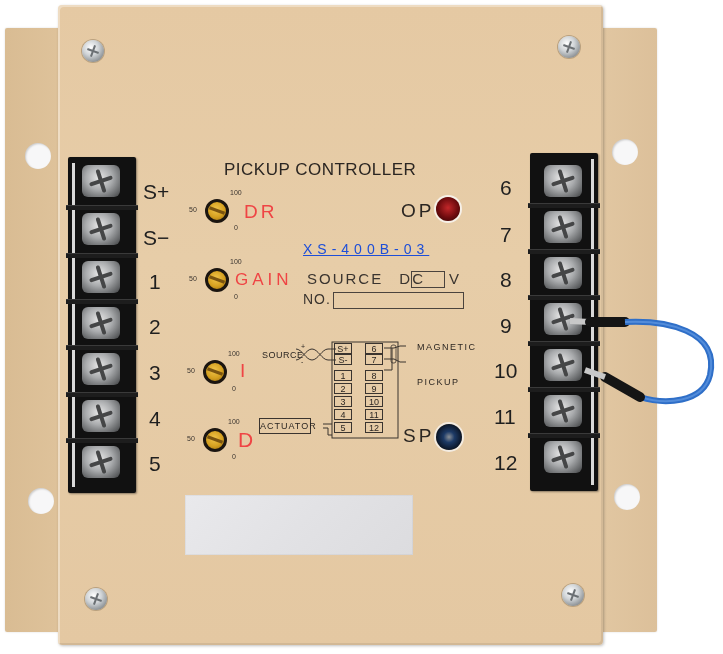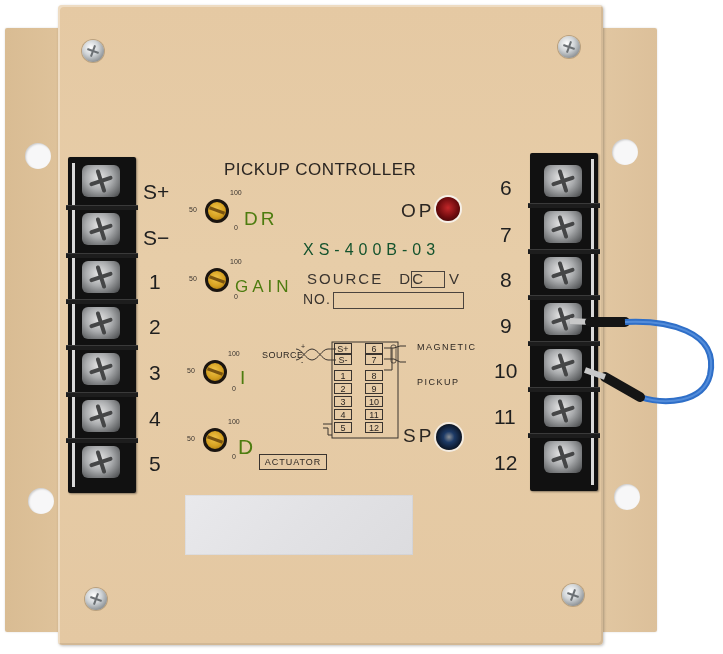--- a/index.html
+++ b/index.html
@@ -37,54 +37,54 @@
   .terminal-sep { position: absolute; left: -2px; width: 72px; height: 4px; background: #1d1d1d; border-top: 1px solid #3a3a3a; }
   .terminal-screw { position: absolute; left: 14px; top: 6px; width: 38px; height: 32px; border-radius: 6px;
     background: radial-gradient(ellipse at 45% 40%, #e9e9e9 0%, #a9abad 45%, #5c5e60 85%, #3a3b3c 100%); }
   .terminal-screw::before { content: ""; position: absolute; left: 7px; top: 14px; width: 24px; height: 4px; background: #454647; transform: rotate(-18deg); border-radius: 2px; }
   .terminal-screw::after { content: ""; position: absolute; left: 17px; top: 4px; width: 4px; height: 24px; background: #454647; transform: rotate(-18deg); border-radius: 2px; }
 
   .term-label { font-size: 21px; color: #1f1f1f; font-weight: normal; line-height: 1; }
 
   
   .title { left: 224px; top: 160px; font-size: 17px; color: #2b2622; letter-spacing: 0.5px; }
-  .model { left: 303px; top: 241px; font-size: 16px; color: #14532d; letter-spacing: 5px; }
+  .model { left: 303px; top: 241px; font-size: 14px; color: #1d4ed8; letter-spacing: 5px; text-decoration: underline; }
   .source-line { left: 307px; top: 270px; font-size: 15px; color: #3a342f; letter-spacing: 2px; }
   .dc-box { left: 411px; top: 271px; width: 32px; height: 15px; border: 1px solid #4a433d; }
   .volt { left: 449px; top: 270px; font-size: 15px; color: #3a342f; }
   .no-label { left: 303px; top: 291px; font-size: 14px; color: #3a342f; letter-spacing: 1px; }
   .no-box { left: 333px; top: 292px; width: 129px; height: 15px; border: 1px solid #4a433d; }
 
   
   .pot-group { position: absolute; width: 60px; height: 50px; }
   .pot-knob { position: absolute; left: 20px; top: 12px; width: 24px; height: 24px; border-radius: 50%;
     background: radial-gradient(circle at 45% 40%, #f0c44a 0%, #d5a020 55%, #8f6510 100%);
     border: 3px solid #1b1510; box-sizing: border-box; }
   .pot-knob::after { content: ""; position: absolute; left: 1px; top: 7px; width: 16px; height: 3px; background: #7a5410; transform: rotate(20deg); }
   .pot-50 { position: absolute; left: 4px; top: 19px; font-size: 7px; color: #3a342f; }
   .pot-100 { position: absolute; left: 45px; top: 2px; font-size: 7px; color: #3a342f; }
   .pot-0 { position: absolute; left: 49px; top: 37px; font-size: 7px; color: #3a342f; }
-  .pot-name { position: absolute; font-size: 19px; color: #4d7c0f; letter-spacing: 3px; margin-top: 7px; }
+  .pot-name { position: absolute; font-size: 19px; color: #ef4444; letter-spacing: 3px; }
 
   
   .led-op { left: 436px; top: 197px; width: 24px; height: 24px; border-radius: 50%;
     background: radial-gradient(circle at 50% 45%, #c3272a 0%, #6e0b0e 55%, #250506 100%);
     box-shadow: 0 0 0 2px #f6f0e8; }
   .led-sp { left: 436px; top: 424px; width: 26px; height: 26px; border-radius: 50%;
     background: radial-gradient(circle at 50% 50%, #8a8f95 0%, #1d3a66 30%, #0b1526 70%, #05080f 100%);
     box-shadow: 0 0 0 2px #f3ece2; }
   .ind-label { font-size: 19px; color: #2b2622; letter-spacing: 3px; }
 
   
   .diagram { left: 250px; top: 340px; width: 230px; height: 100px; }
   .diag-cell { position: absolute; width: 18px; height: 11px; border: 1px solid #3a342f; box-sizing: border-box;
     font-size: 9px; color: #2b2622; text-align: center; line-height: 10px; background: transparent; }
   .diag-text { position: absolute; font-size: 9px; color: #2b2622; letter-spacing: 1.5px; padding-left: 10px; }
-  .actuator-box { position: absolute; left: 9px; top: 78px; width: 68px; height: 16px; border: 1px solid #3a342f;
-    font-size: 9px; color: #2b2622; text-align: center; line-height: 15px; letter-spacing: 1px; box-sizing: border-box; margin-top: 36px; }
+  .actuator-box { position: absolute; left: 9px; top: 78px; width: 52px; height: 16px; border: 1px solid #3a342f;
+    font-size: 9px; color: #2b2622; text-align: center; line-height: 15px; letter-spacing: 1px; box-sizing: border-box; }
 
   
   .sticker { left: 185px; top: 495px; width: 228px; height: 60px;
     background: linear-gradient(135deg, #e9e9ec 0%, #e2e2e5 50%, #dcdcdf 100%);
     box-shadow: inset 0 0 0 1px rgba(0,0,0,0.04); }
 </style>
 </head>
 <body>
 
 <div class="abs back-plate"></div>

